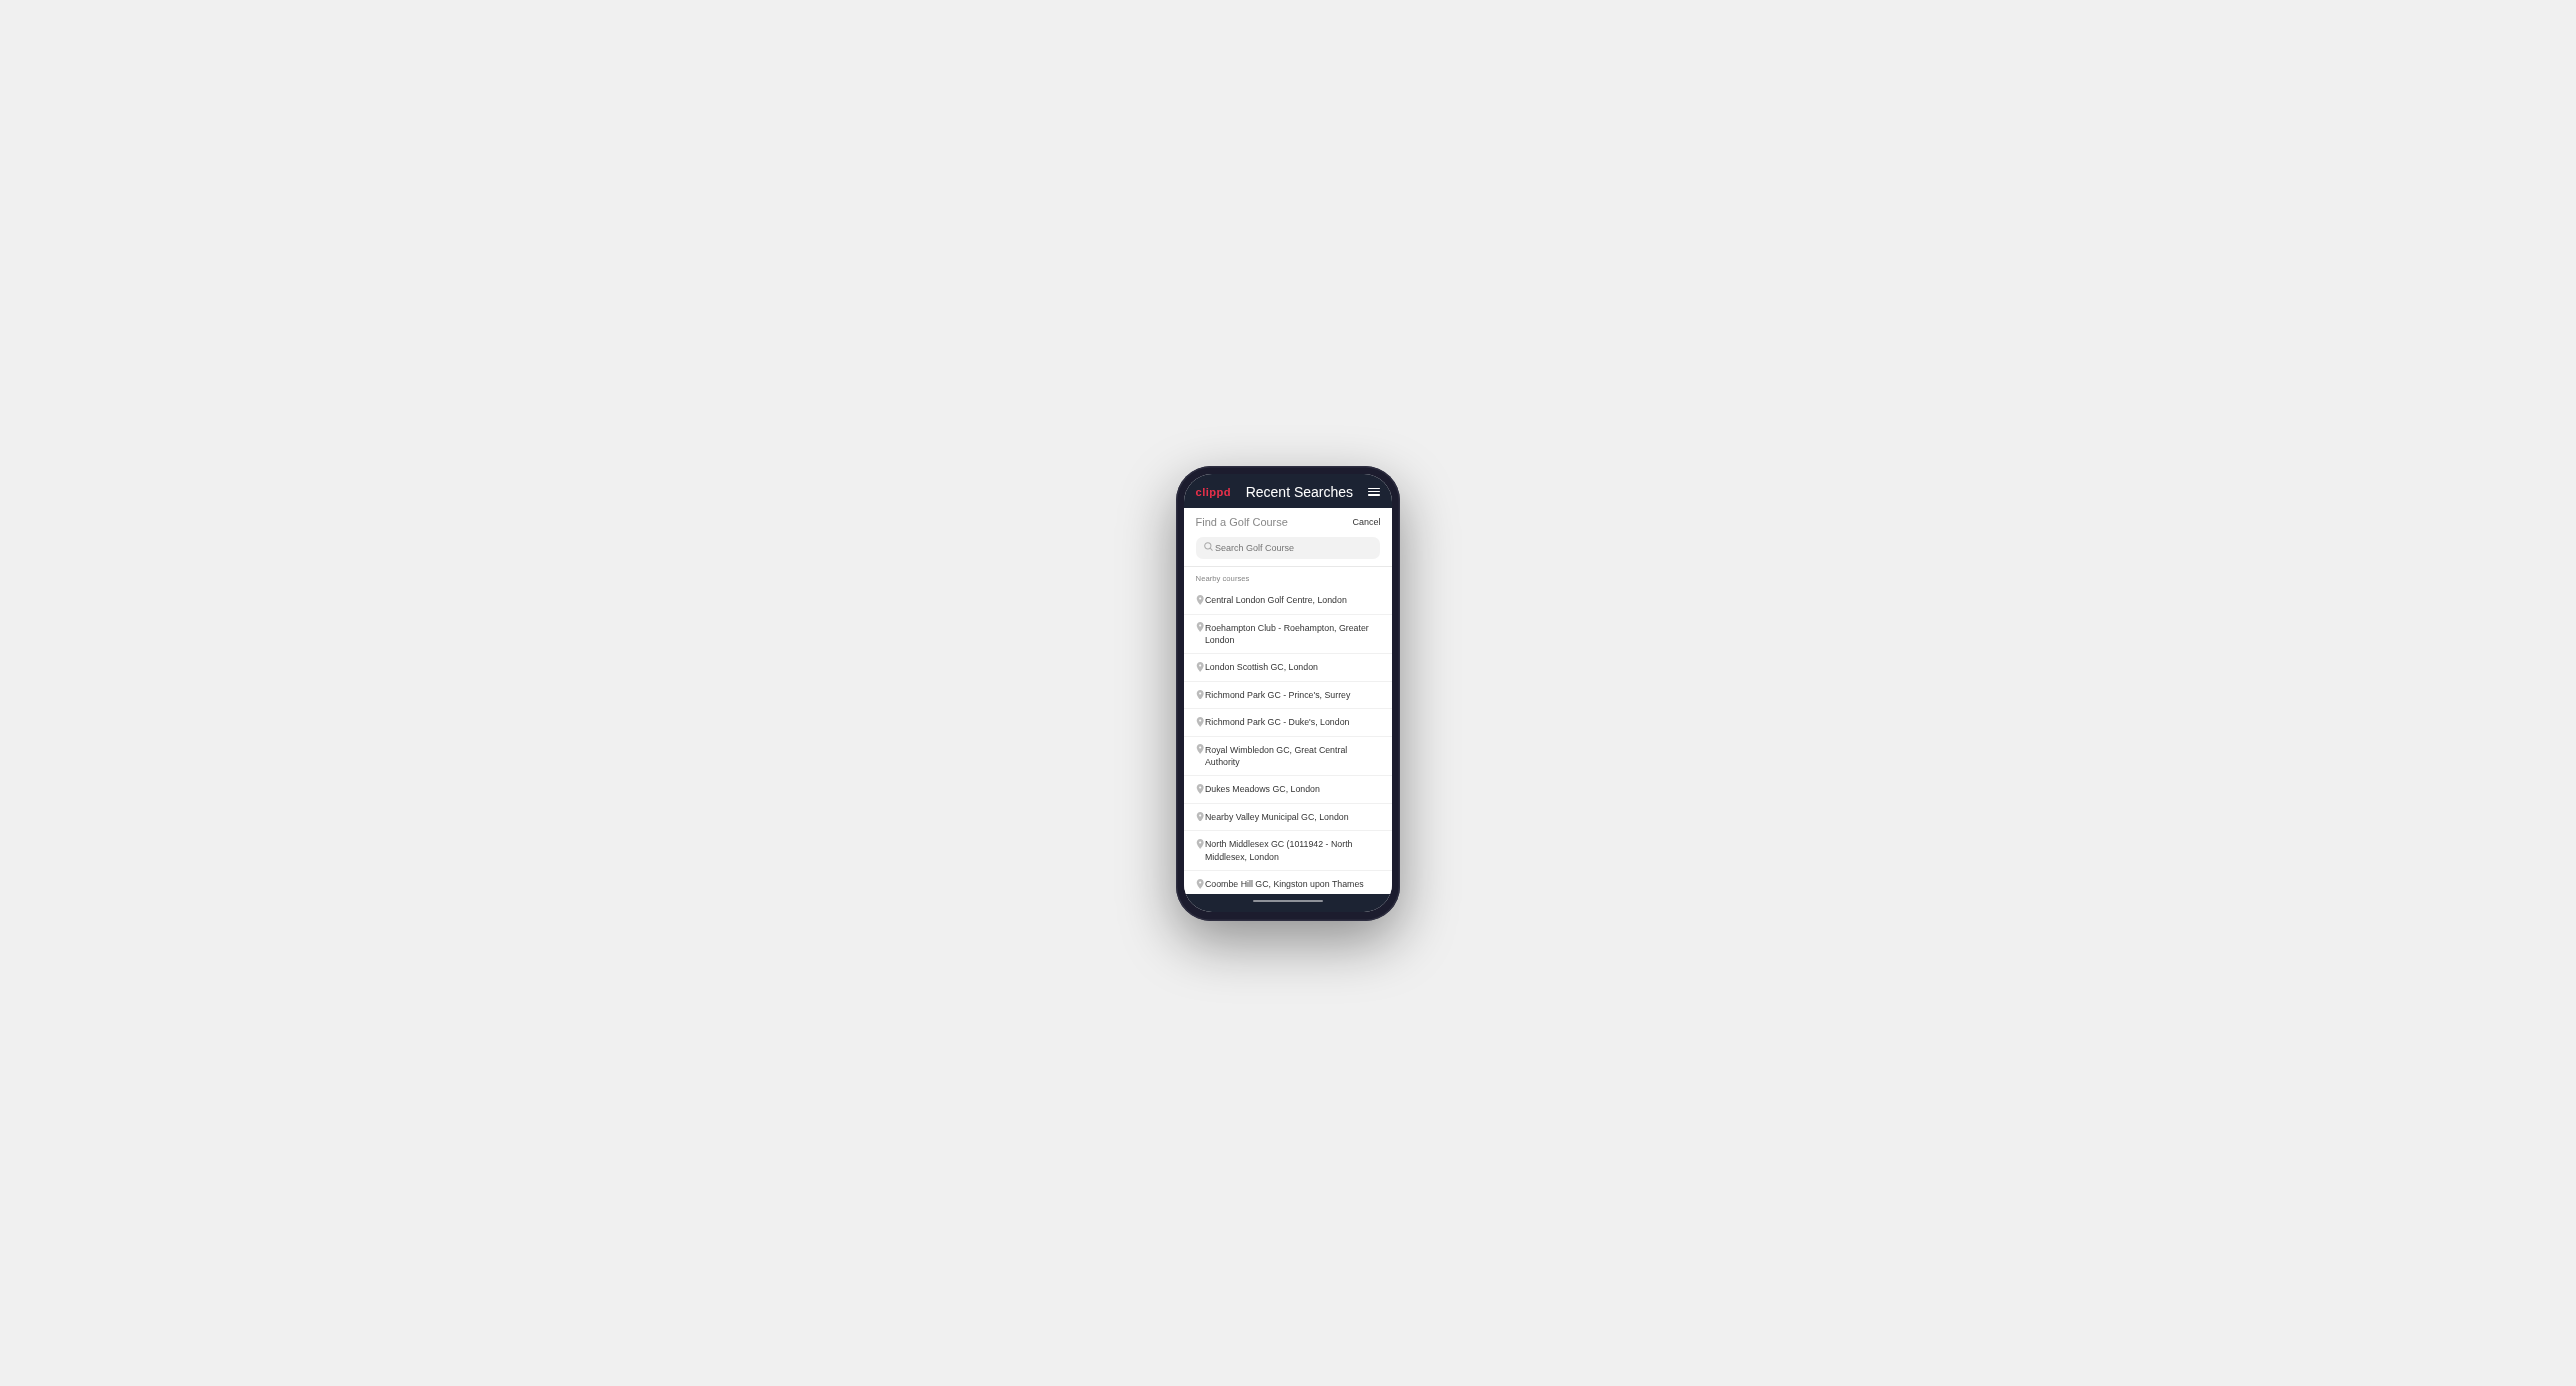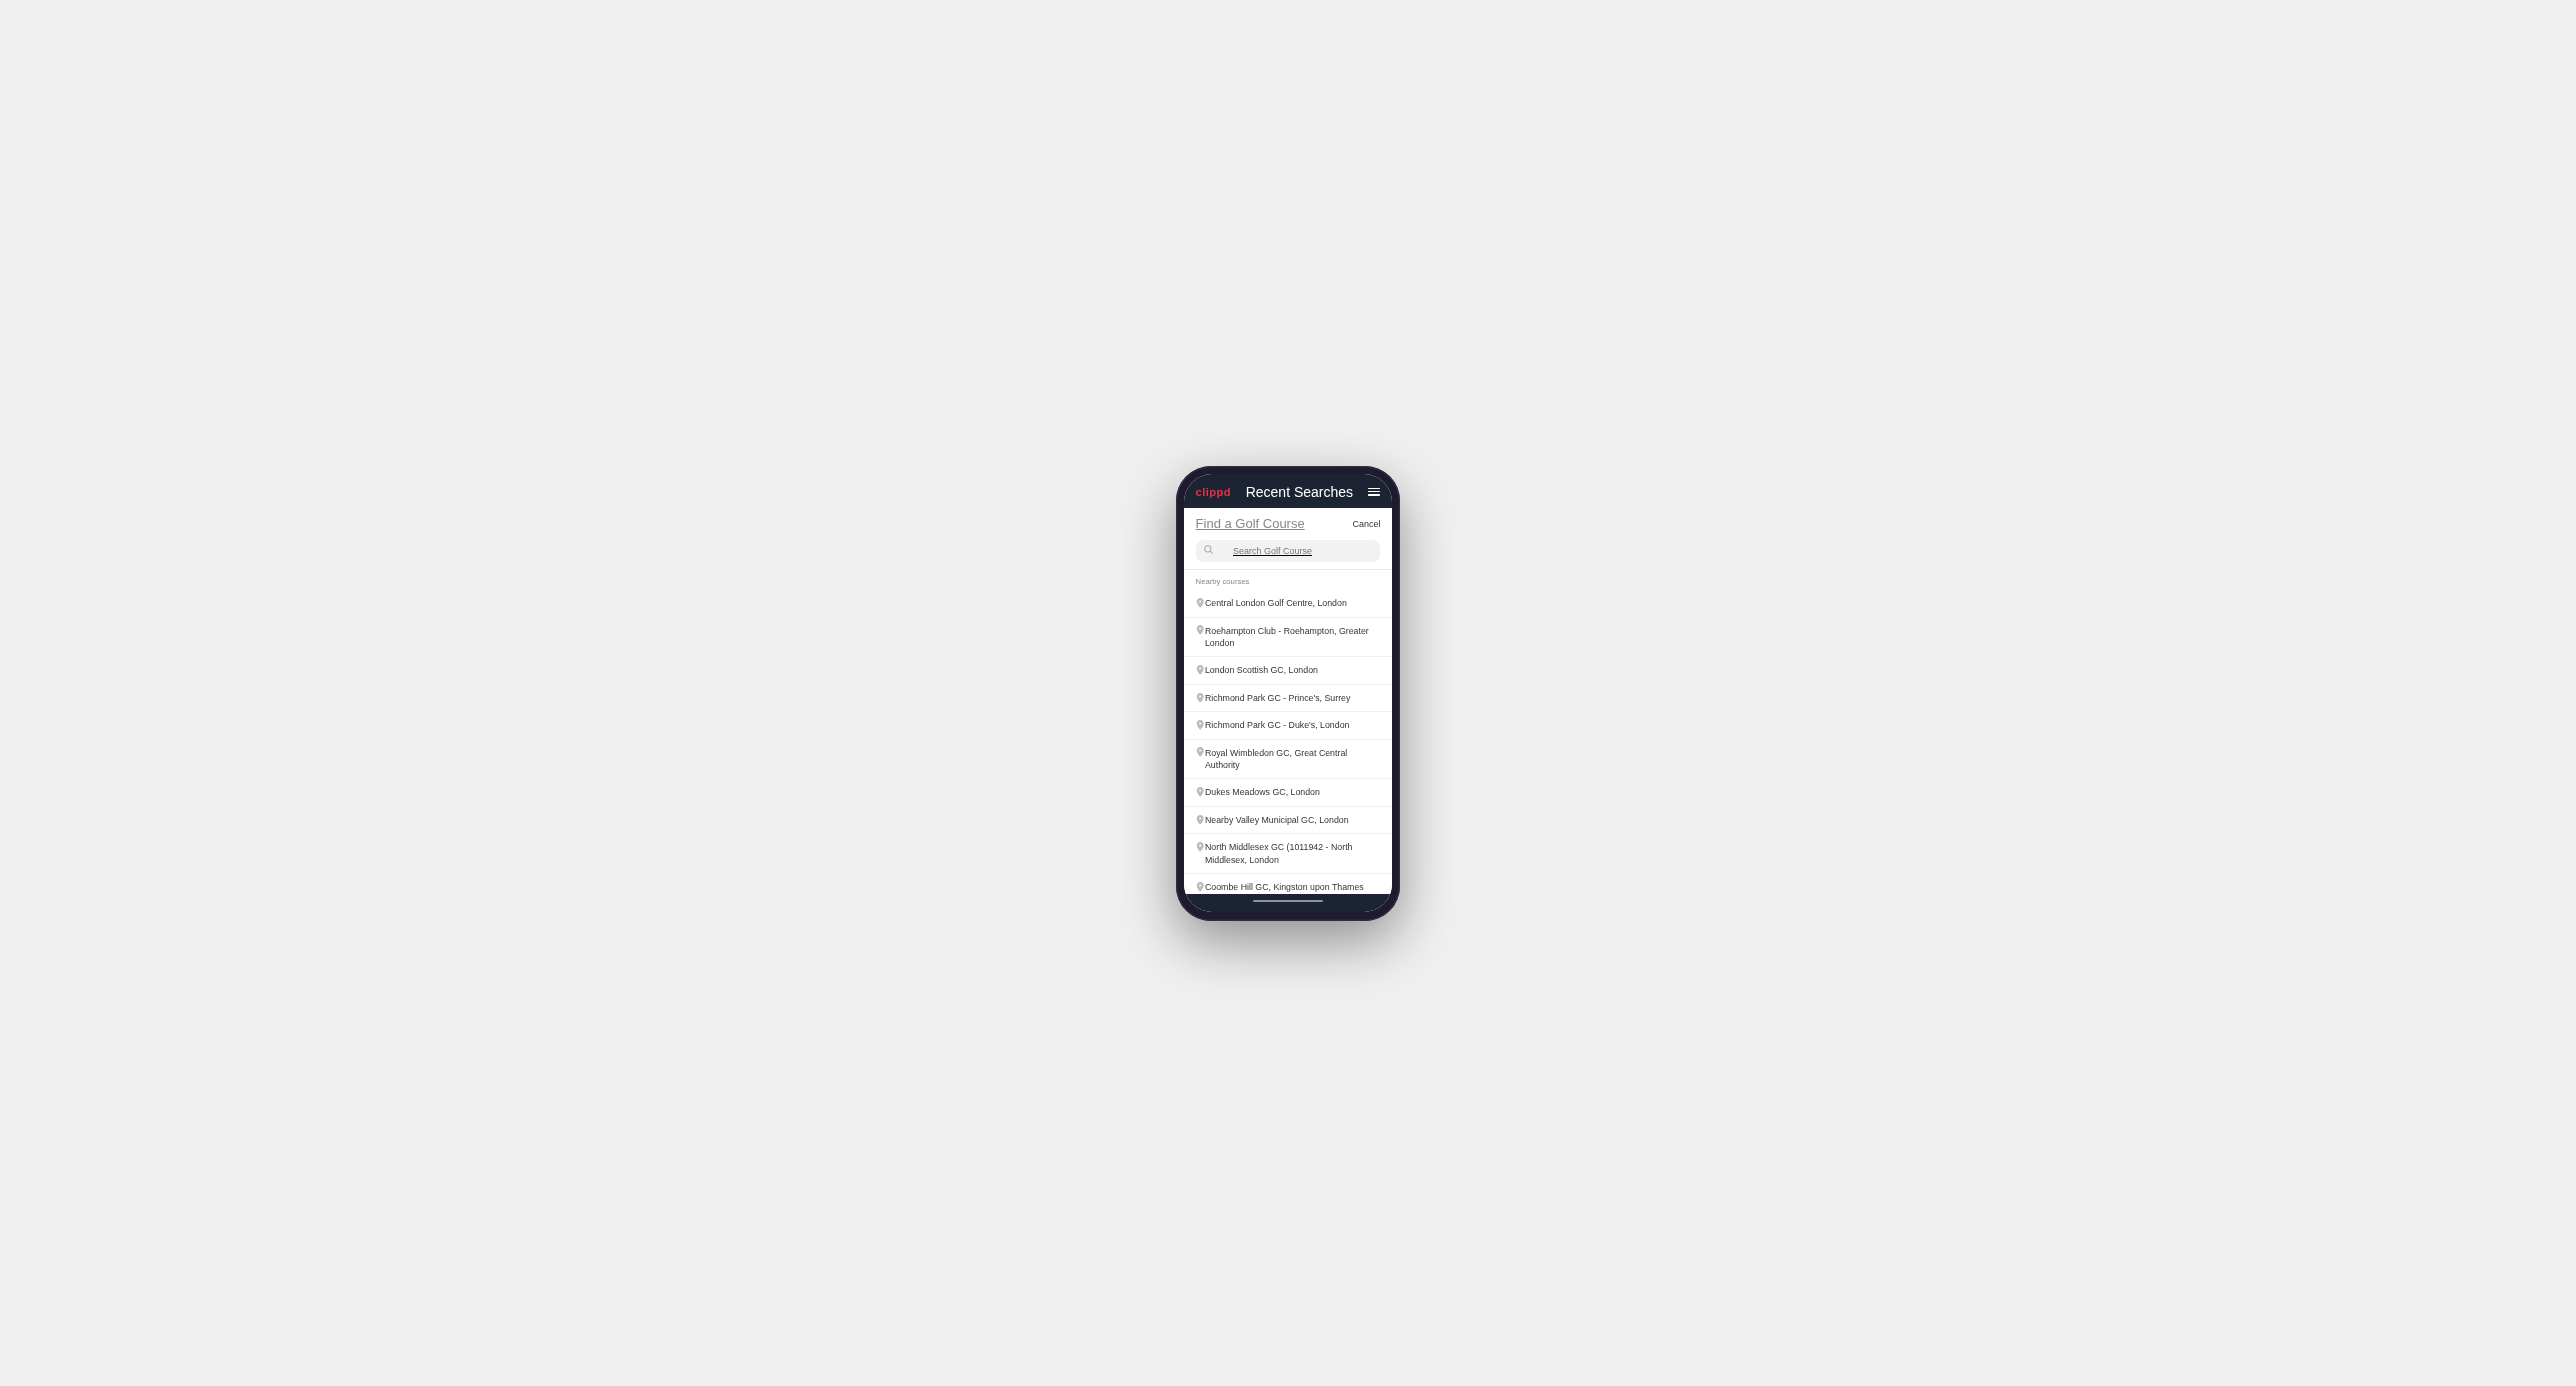--- a/index.html
+++ b/index.html
@@ -95,22 +95,21 @@
     .find-header {
       display: flex;
       align-items: center;
       justify-content: space-between;
       padding: 8.4px 11.2px 5.6px;
       flex-shrink: 0;
     }
 
     .find-title {
       color: #888;
-      font-size: 13px;
-      text-decoration: underline;
+      font-size: 11px;
     }
 
     .cancel-button {
       color: #333;
       font-size: 9px;
       font-weight: 500;
       cursor: pointer;
       background: none;
       border: none;
     }
@@ -120,22 +119,21 @@
       padding: 2.8px 11.2px 7px;
       flex-shrink: 0;
     }
 
     .search-bar {
       display: flex;
       align-items: center;
       background: #f2f2f2;
       border-radius: 7px;
       padding: 5.6px 8.4px;
-      gap: 20px;
-      text-decoration: underline;
+      gap: 2px;
     }
 
     .search-icon {
       color: #aaa;
       font-size: 9px;
     }
 
     .search-input {
       border: none;
       background: transparent;

